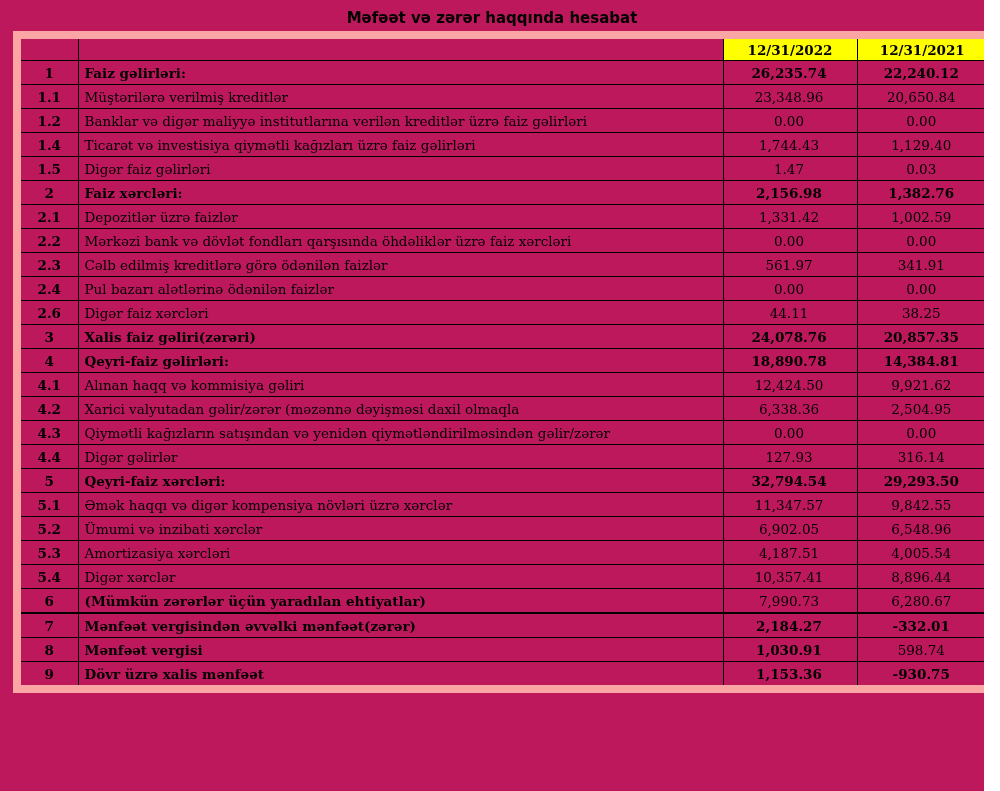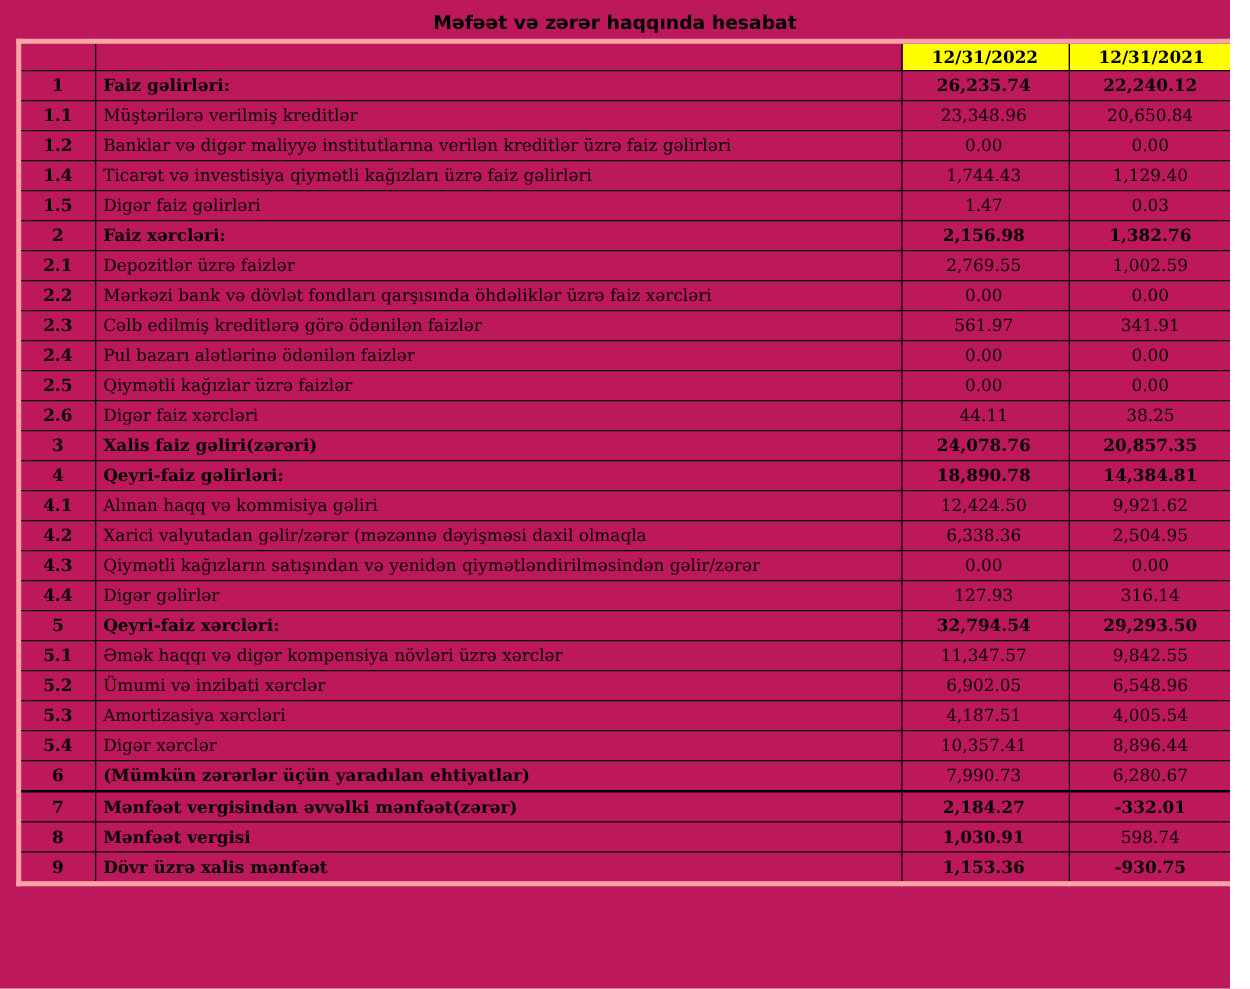--- a/index.html
+++ b/index.html
@@ -30,21 +30,21 @@
     font-size: 14px;
     padding-right: 14px;
     height: 20px;
     font-family: "DejaVu Serif", serif;
   }
   table.pnl {
     border-collapse: collapse;
     table-layout: fixed;
     width: 974px;
     margin-left: 13px;
-    border: 4px solid #fca5a5;
+    border: 8px solid #fca5a5;
   }
   col.c-num   { width: 61px;  }
   col.c-label { width: 645px; }
   col.c-val   { width: 134px; }
   th, td {
     border: 1px solid #000000;
     font-size: 13.5px;
     height: 19px;
     padding: 2px 6px;
     overflow: hidden;
@@ -129,44 +129,38 @@
         </tr>
         <tr>
           <td class="num bold">2</td>
           <td class="label bold">Faiz xərcləri:</td>
           <td class="val bold">2,156.98</td>
           <td class="val bold">1,382.76</td>
         </tr>
         <tr>
           <td class="num bold">2.1</td>
           <td class="label">Depozitlər üzrə faizlər</td>
-          <td class="val">2,769.55</td>
+          <td class="val">1,331.42</td>
           <td class="val">1,002.59</td>
         </tr>
         <tr>
           <td class="num bold">2.2</td>
           <td class="label">Mərkəzi bank və dövlət fondları qarşısında öhdəliklər üzrə faiz xərcləri</td>
           <td class="val">0.00</td>
           <td class="val">0.00</td>
         </tr>
         <tr>
           <td class="num bold">2.3</td>
           <td class="label">Cəlb edilmiş kreditlərə görə ödənilən faizlər</td>
           <td class="val">561.97</td>
           <td class="val">341.91</td>
         </tr>
         <tr>
           <td class="num bold">2.4</td>
           <td class="label">Pul bazarı alətlərinə ödənilən faizlər</td>
-          <td class="val">0.00</td>
-          <td class="val">0.00</td>
-        </tr>
-        <tr>
-          <td class="num bold">2.5</td>
-          <td class="label">Qiymətli kağızlar üzrə faizlər</td>
           <td class="val">0.00</td>
           <td class="val">0.00</td>
         </tr>
         <tr>
           <td class="num bold">2.6</td>
           <td class="label">Digər faiz xərcləri</td>
           <td class="val">44.11</td>
           <td class="val">38.25</td>
         </tr>
         <tr>

